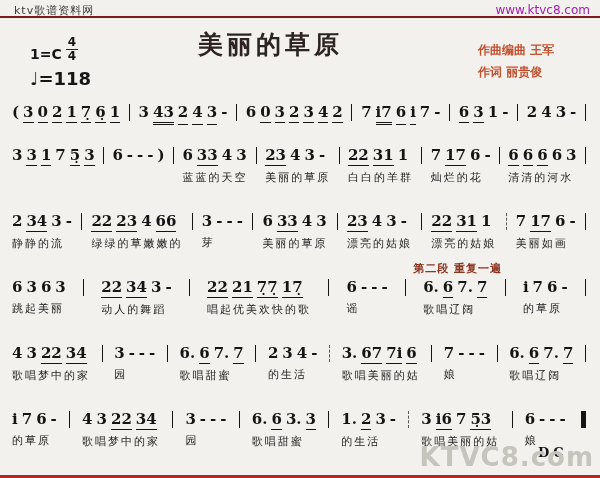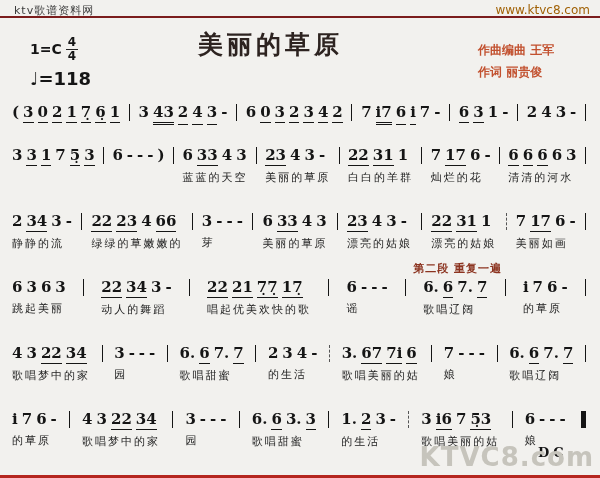--- a/index.html
+++ b/index.html
@@ -1,23 +1,23 @@
 <!DOCTYPE html>
 <html><head>
 <meta charset="utf-8">
 <style>
   html,body{margin:0;padding:0}
   body{width:600px;height:478px;position:relative;background:#f2f1ee;overflow:hidden;
        font-family:"DejaVu Sans",sans-serif;color:#151515}
   .site-left{position:absolute;top:3px;left:14px;font-size:11px;color:#3c3c3c;letter-spacing:1px}
-  .site-right{position:absolute;top:3px;right:10px;font-size:12px;color:#a16207}
+  .site-right{position:absolute;top:3px;right:10px;font-size:12px;color:#a21caf}
   .rule-top{position:absolute;top:16px;left:0;width:600px;height:2px;background:#7b1d1d}
   .rule-bottom{position:absolute;bottom:0;left:0;width:600px;height:3px;background:#b5271f}
   .keyblock{position:absolute;top:36px;left:30px;font-weight:bold}
-  .keyline{display:flex;align-items:center;font-size:14px;gap:4px}
+  .keyline{display:flex;align-items:flex-end;font-size:14px;gap:4px}
   .meter{display:inline-flex;flex-direction:column;font-size:12px;line-height:1.05;text-align:center}
   .meter .num{border-bottom:1px solid #222;padding:0 2px}
   .tempo{margin-top:6px;font-size:18px}
   .title{position:absolute;top:28px;left:198px;margin:0;font-size:25px;font-weight:bold;
          letter-spacing:4px;color:#2d2320;font-family:"DejaVu Serif",serif}
   .credits{position:absolute;top:40px;left:478px;color:#c2512f;font-size:12px;font-weight:bold;line-height:1.8;white-space:nowrap}
   .score{position:absolute;top:102px;left:12px;right:14px}
   .system{display:flex;align-items:flex-start;justify-content:space-between;margin-bottom:27px}
   .system.intro{margin-bottom:20px}
   .measure{position:relative}

